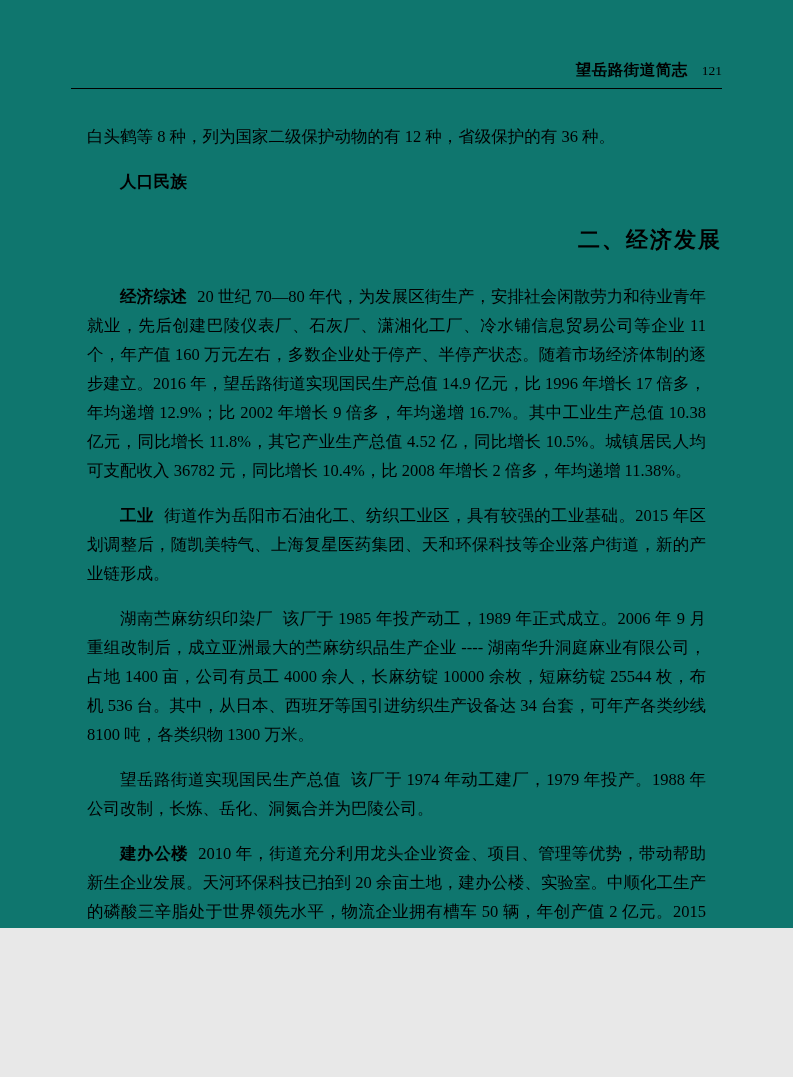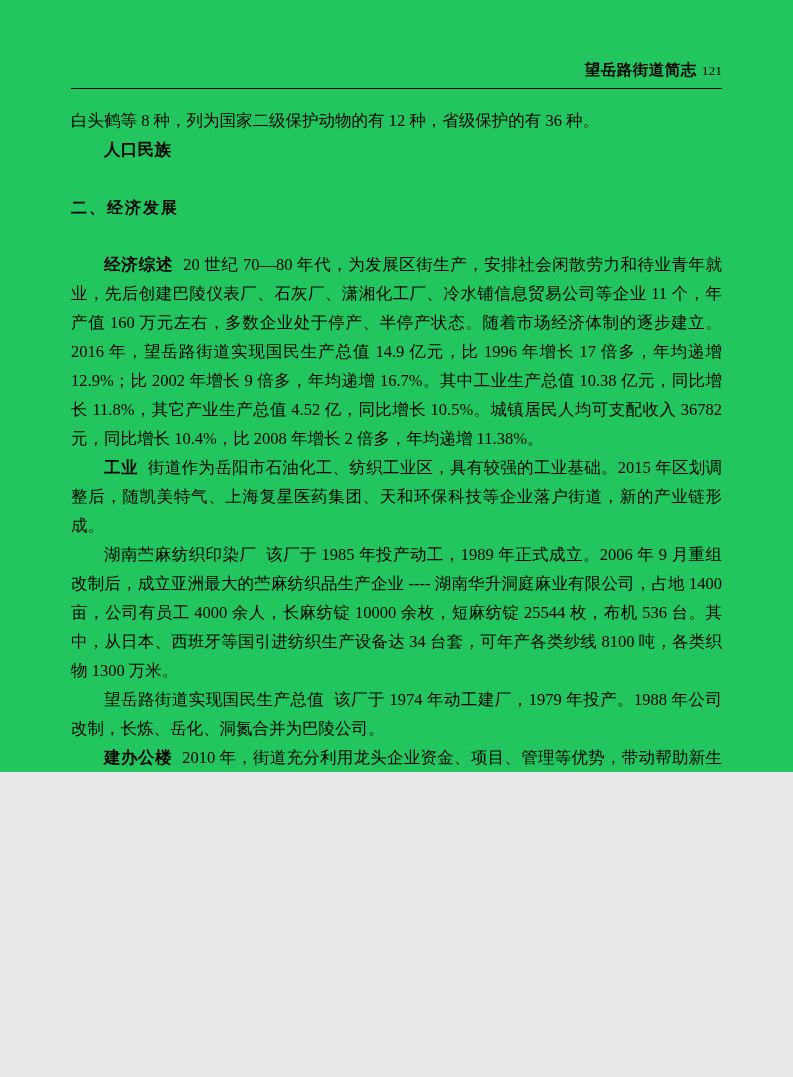--- a/index.html
+++ b/index.html
@@ -3,23 +3,23 @@
 <meta charset="utf-8">
 <style>
   html, body {
     margin: 0;
     padding: 0;
     background: #e8e8e8;
   }
   .page {
     position: relative;
     width: 793px;
-    height: 772px;
+    height: 928px;
     margin: 0 auto;
-    background: #22c55e;
+    background: #0f766e;
     box-sizing: border-box;
     padding: 60px 71px 16px 71px;
     overflow: hidden;
     font-family: "Liberation Serif", "DejaVu Serif", serif;
     color: #000000;
   }
   .page-header {
     border-bottom: 1.5px solid #000;
     padding-bottom: 7px;
   }
@@ -30,48 +30,48 @@
   }
   .header-title {
     font-family: "Liberation Sans", "DejaVu Sans", sans-serif;
     font-weight: 700;
     font-size: 15.5px;
     letter-spacing: 0.5px;
   }
   .header-page {
     font-family: "Liberation Serif", "DejaVu Serif", serif;
     font-size: 13.5px;
-    margin-left: 5px;
+    margin-left: 14px;
   }
   .document-body {
     padding-top: 17px;
     font-size: 16.5px;
     line-height: 29px;
     text-align: justify;
     text-justify: inter-ideograph;
   }
   p.para {
-    margin: 0;
+    margin: 16px;
   }
   p.indent {
     text-indent: 2em;
   }
   .lead {
     padding-right: 0.6em;
   }
   .bold {
     font-weight: 700;
     font-family: "Liberation Sans", "DejaVu Sans", sans-serif;
     letter-spacing: 0.3px;
   }
   h2.section-title {
     font-family: "Liberation Sans", "DejaVu Sans", sans-serif;
     font-weight: 700;
-    font-size: 16px;
-    text-align: left;
+    font-size: 22px;
+    text-align: right;
     text-indent: 0;
     letter-spacing: 2px;
     margin: 30px 0 28px 0;
     line-height: 28px;
   }
 </style>
 </head>
 <body>
 
 <div class="page">

